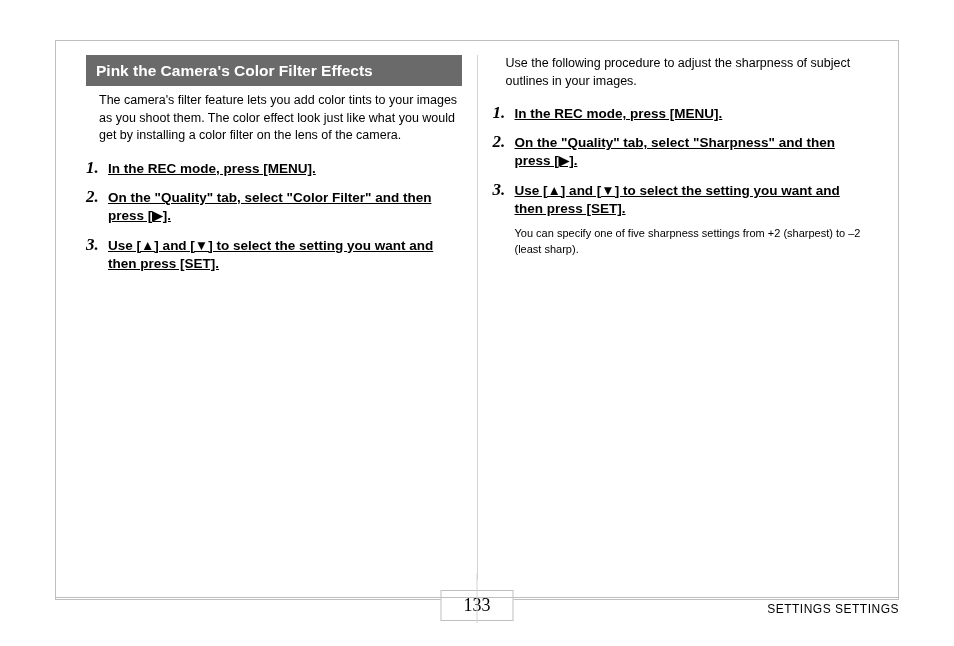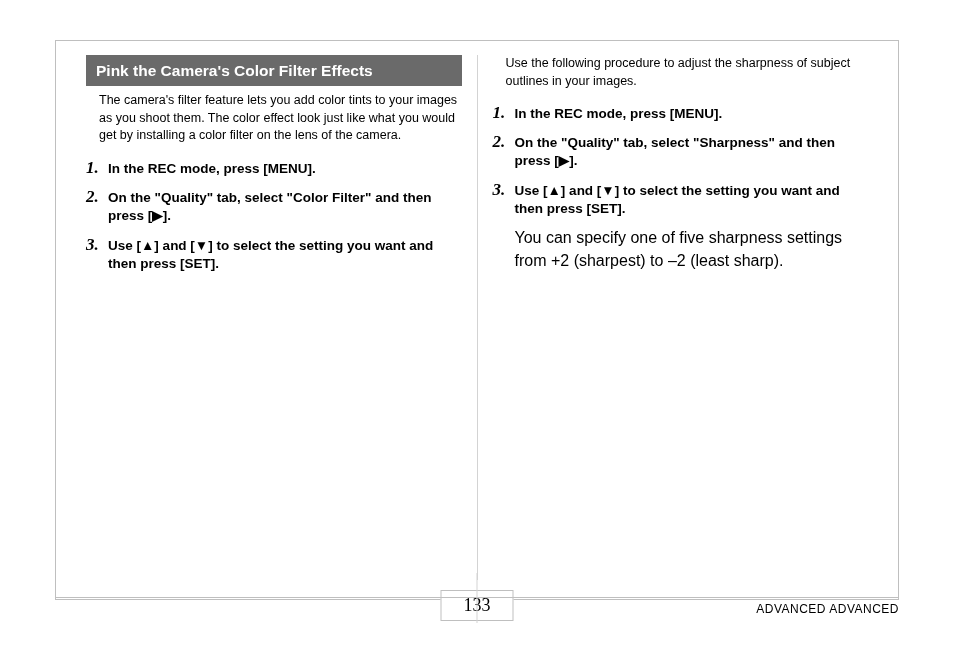--- a/index.html
+++ b/index.html
@@ -70,23 +70,24 @@
     font-size: 17px;
     width: 22px;
     flex-shrink: 0;
     line-height: 1.1;
   }
   .step-text {
     font-weight: bold;
     font-size: 13.5px;
     line-height: 1.35;
     padding-top: 1px;
+    text-decoration: underline;
   }
   .step-note {
-    font-size: 16px;
+    font-size: 11px;
     margin-left: 22px;
     margin-top: 3px;
     line-height: 1.45;
     font-weight: normal;
   }
   .page-number-box {
     position: absolute;
     left: 50%;
     transform: translateX(-50%);
     bottom: -22px;
@@ -169,14 +170,14 @@
         <div class="step-note">You can specify one of five sharpness settings from +2 (sharpest) to –2 (least sharp).</div>
       </div>
 
     </div>
 
     <div class="page-number-box">133</div>
   </div>
 
   <div class="bottom-rule"></div>
   <div class="mid-rule-break"></div>
-  <div class="footer-label">ADVANCED ADVANCED</div>
+  <div class="footer-label">SETTINGS SETTINGS</div>
 </div>
 
 </body></html>

